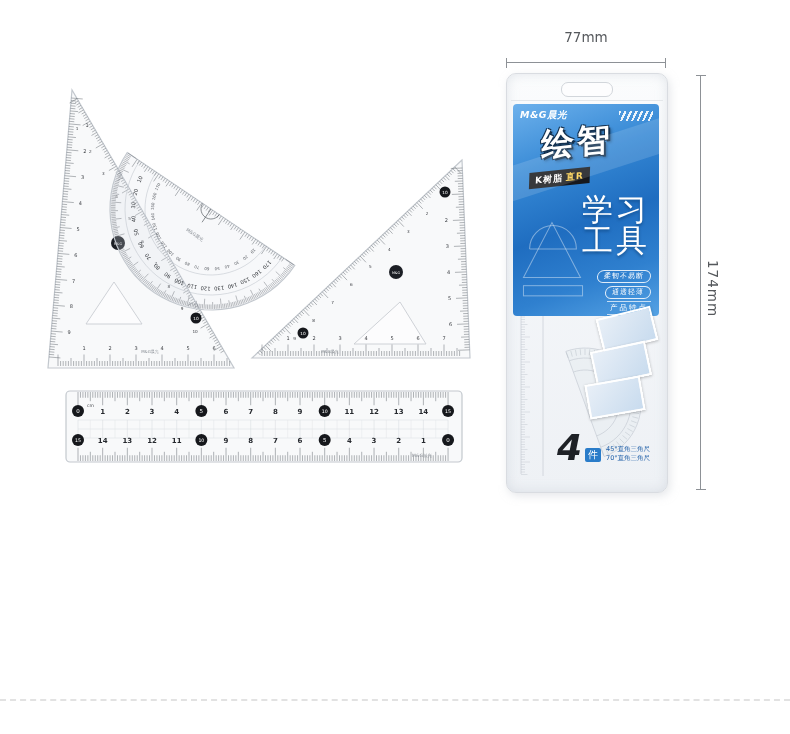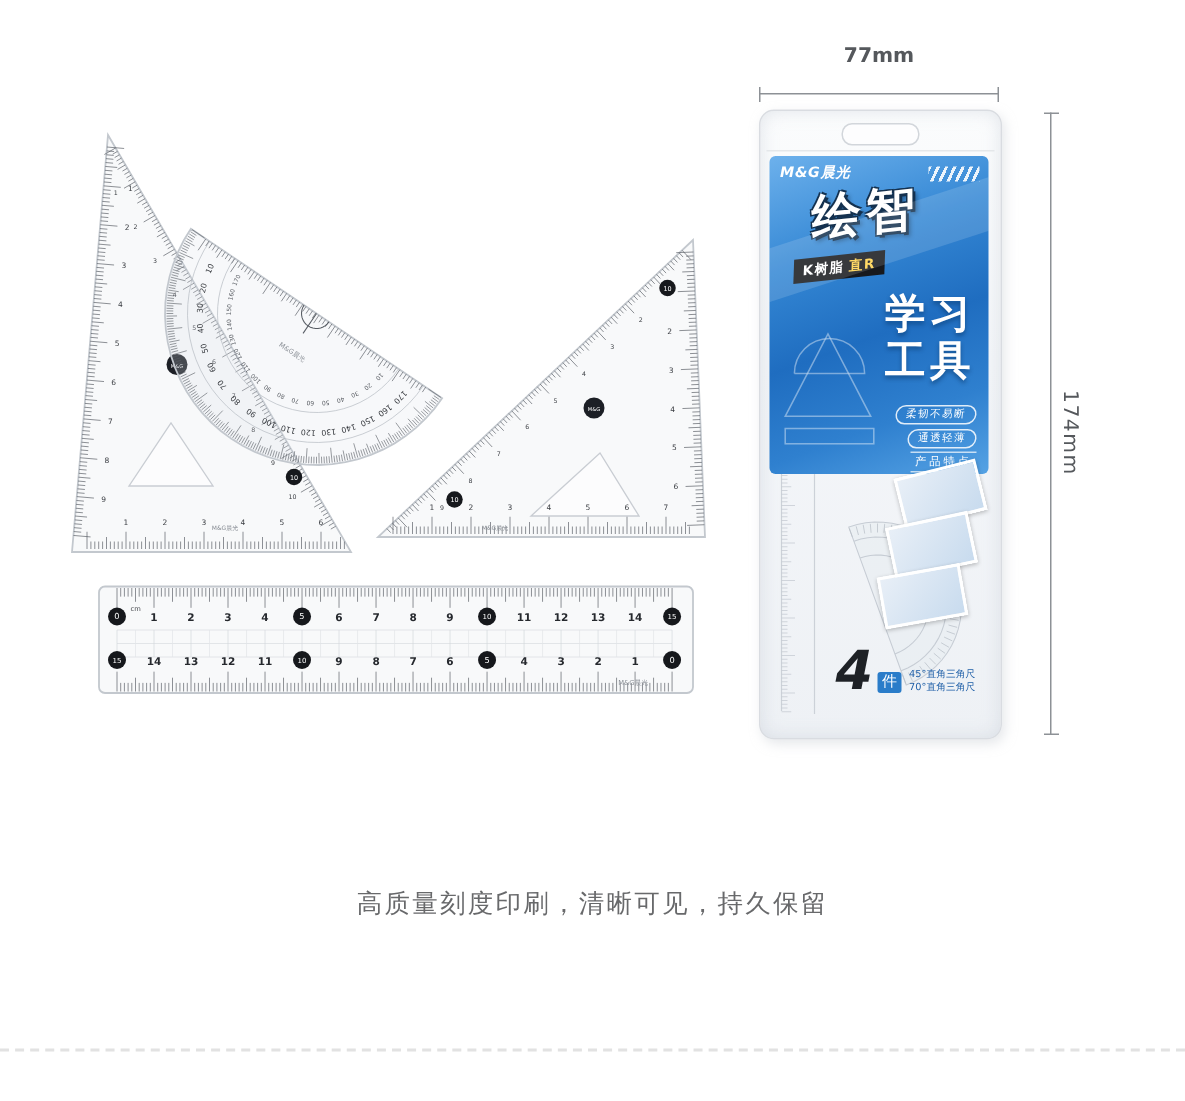--- a/index.html
+++ b/index.html
@@ -23,21 +23,21 @@
   .brand-row{position:absolute;left:7px;right:6px;top:5px;display:flex;justify-content:space-between;align-items:center;}
   .pkg-brand{color:#fff;font-size:9.5px;font-weight:bold;font-style:italic;letter-spacing:.5px;}
   .brand-hatch{width:34px;height:10px;
      background:repeating-linear-gradient(115deg,rgba(255,255,255,.9) 0 2px,transparent 2px 5px);}
   .series{position:absolute;left:28px;top:16px;font-size:33px;font-weight:bold;color:#fff;letter-spacing:3px;
      transform:rotate(-6deg) skewX(-6deg);
      text-shadow:2px 2px 0 #14314f,-1px -1px 0 #14314f,1px -1px 0 #14314f,-1px 1px 0 #14314f,3px 3px 3px rgba(0,20,40,.4);}
   .material{position:absolute;left:16px;top:66px;background:#17191d;color:#fff;font-size:9px;font-weight:bold;
      padding:1.5px 6px;transform:rotate(-6deg) skewX(-8deg);letter-spacing:1px;}
   .material .accent{color:#ffd34d;margin-left:3px;}
-  .product{position:absolute;right:9px;top:90px;text-align:right;color:#fff;font-weight:bold;font-size:27px;
+  .product{position:absolute;right:9px;top:90px;text-align:right;color:#fff;font-weight:normal;font-size:31px;
      line-height:31px;letter-spacing:3px;text-shadow:0 2px 3px rgba(0,40,80,.45);}
   .label-art{position:absolute;left:4px;top:88px;opacity:.75;}
   .pill{position:absolute;right:8px;border:1px solid rgba(255,255,255,.85);border-radius:7px;color:#fff;
      font-size:7px;line-height:11px;padding:0 6px;letter-spacing:1px;transform:skewX(-6deg);}
   .pill.p1{top:166px;}
   .pill.p2{top:182px;}
   .feat-label{position:absolute;right:8px;top:197px;color:#fff;font-size:7.5px;letter-spacing:2px;
      border-top:1px solid rgba(255,255,255,.7);border-bottom:1px solid rgba(255,255,255,.7);padding:1px 3px;}
   .thumb{position:absolute;width:52px;height:31px;border:2.5px solid #fff;
      background:linear-gradient(135deg,#e8eff7,#c8dbee);box-shadow:0 1px 3px rgba(0,0,0,.25);
@@ -47,21 +47,21 @@
   .thumb.t3{left:80px;top:306px;transform:rotate(-10deg);}
   .count{position:absolute;left:50px;top:356px;display:flex;align-items:flex-start;}
   .count-num{font-size:36px;line-height:36px;font-weight:bold;font-style:italic;color:#1e2126;}
   .count-unit{background:#2a7cc9;color:#fff;font-size:10px;line-height:12px;padding:1px 3px;border-radius:2px;
      margin:18px 0 0 3px;}
   .specs{margin:15px 0 0 5px;font-size:6.5px;line-height:9px;color:#1f5fa8;white-space:nowrap;}
   
   .dim-top{position:absolute;left:506px;top:62px;width:160px;border-top:1px solid #8d9196;}
   .dim-top::before,.dim-top::after{content:"";position:absolute;top:-5px;width:1px;height:10px;background:#8d9196;}
   .dim-top::before{left:0}.dim-top::after{right:0}
-  .dim-top-label{position:absolute;left:506px;top:29px;width:160px;text-align:center;font-size:13.5px;color:#55585c;font-weight:bold;}
+  .dim-top-label{position:absolute;left:506px;top:29px;width:160px;text-align:center;font-size:13.5px;color:#55585c;}
   .dim-right{position:absolute;left:700px;top:75px;height:415px;border-left:1px solid #8d9196;}
   .dim-right::before,.dim-right::after{content:"";position:absolute;left:-5px;width:10px;height:1px;background:#8d9196;}
   .dim-right::before{top:0}.dim-right::after{bottom:0}
   .dim-right-label{position:absolute;left:705px;top:260px;font-size:13.5px;color:#55585c;
      writing-mode:vertical-rl;letter-spacing:1px;}
   
   .caption{position:absolute;left:0;top:591px;width:100%;text-align:center;font-size:17px;color:#68696b;
      letter-spacing:1.5px;}
   .bottom-dash{position:absolute;left:0;top:699px;width:790px;border-top:2px dashed #e2e2e2;}
 </style>
@@ -1582,15 +1582,14 @@
         <div>70°直角三角尺</div>
       </span>
     </div>
   </div>
 
   <div class="dim-top"></div>
   <div class="dim-top-label">77mm</div>
   <div class="dim-right"></div>
   <div class="dim-right-label">174mm</div>
 
-  <div class="caption">高质量刻度印刷，清晰可见，持久保留</div>
   <div class="bottom-dash"></div>
 </div>
 
 </body></html>

